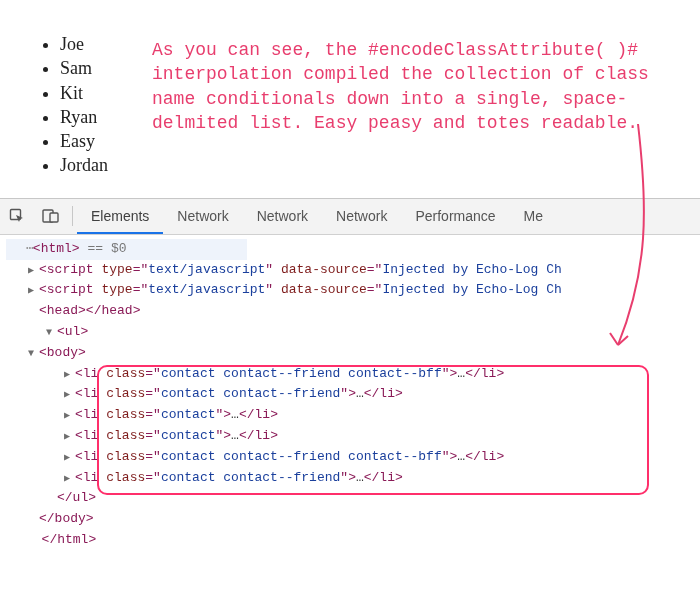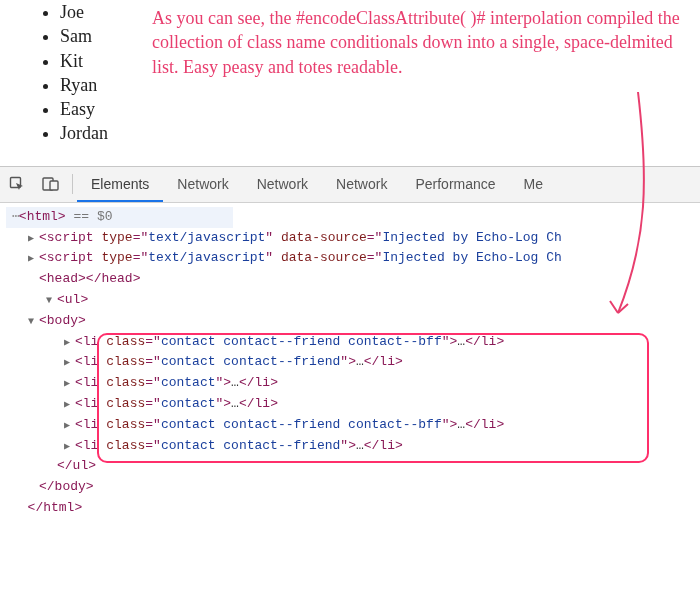--- a/index.html
+++ b/index.html
@@ -6,39 +6,40 @@
   body {
     margin: 0;
     font-family: -apple-system, BlinkMacSystemFont, "Segoe UI", Arial, sans-serif;
     font-size: 14px;
     width: 700px;
     background: #fff;
     color: #222;
   }
   .page-top {
     display: flex;
-    padding: 0 0 20px 0;
+    padding: 12px 0 20px 0;
+    margin-top: 20px;
   }
   .page-top ul {
     margin: 0 0 0 40px;
     padding: 0 0 0 20px;
   }
   .page-top li {
     font-family: "Times New Roman", Times, serif;
     font-size: 18px;
     line-height: 1.35;
     list-style: disc;
   }
   .annotation-block {
     position: relative;
     flex: 1;
     padding: 6px 18px 0 44px;
   }
   .annotation-text {
-    font-family: Liberation Serif, serif;
+    font-family: Liberation Mono, monospace;
     color: #e83e6e;
     font-size: 18px;
     line-height: 1.35;
   }
   .arrow-svg {
     position: absolute;
     left: 360px;
     top: 88px;
     pointer-events: none;
   }
@@ -87,21 +88,21 @@
   .dom-panel {
     font-family: Menlo, Consolas, "Courier New", monospace;
     font-size: 13px;
     line-height: 1.6;
     padding: 4px 0 18px 6px;
     white-space: nowrap;
     overflow: hidden;
     position: relative;
   }
   .dom-line { padding-left: 0; }
-  .lvl0 { padding-left: 6px; }
+  .lvl0 { padding-left: 20px; }
   .lvl1 { padding-left: 22px; }
   .lvl2 { padding-left: 40px; }
   .lvl3 { padding-left: 58px; }
   .ellipsis-dots { color: #999; letter-spacing: -1px; }
   .arrow-toggle {
     display: inline-block;
     width: 10px;
     color: #6e6e6e;
     font-size: 10px;
     margin-right: 1px;

